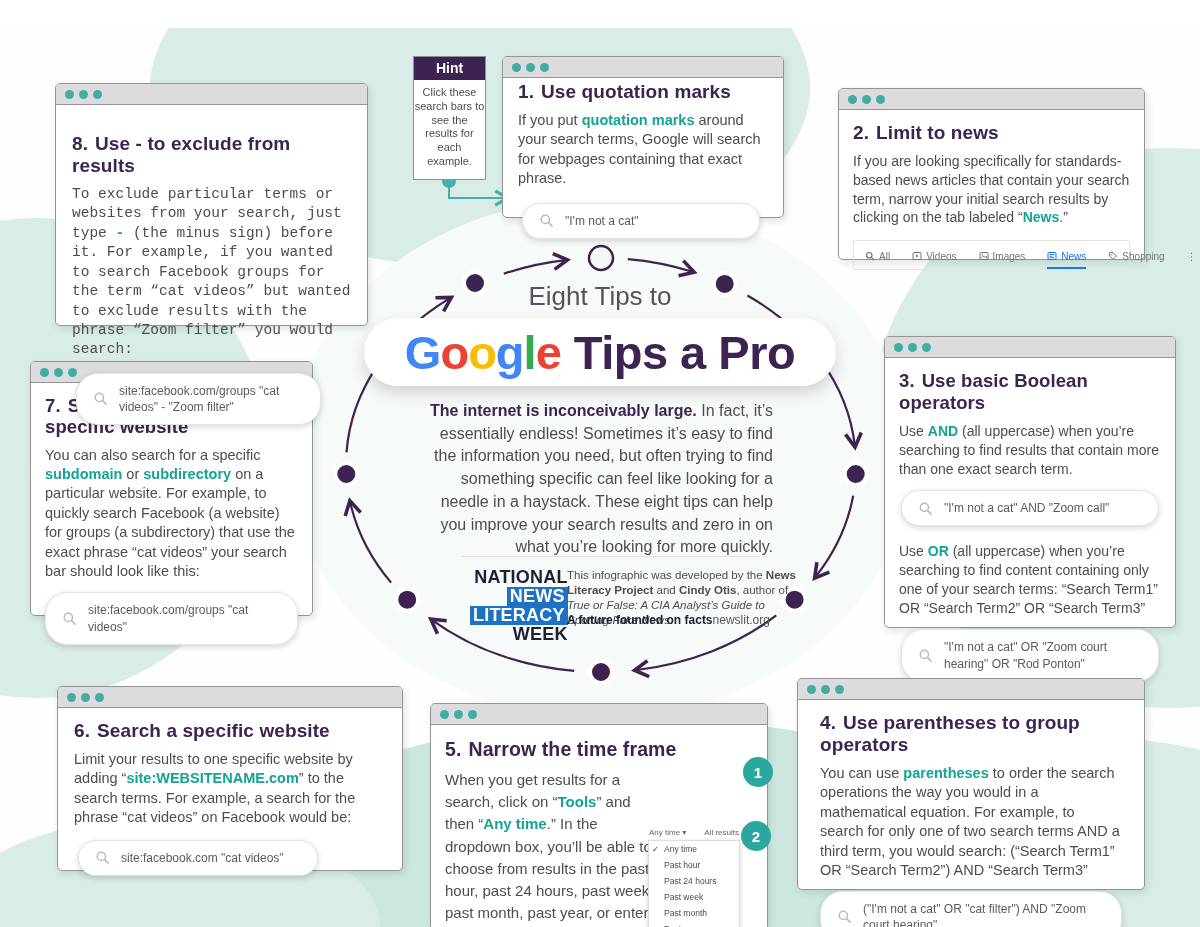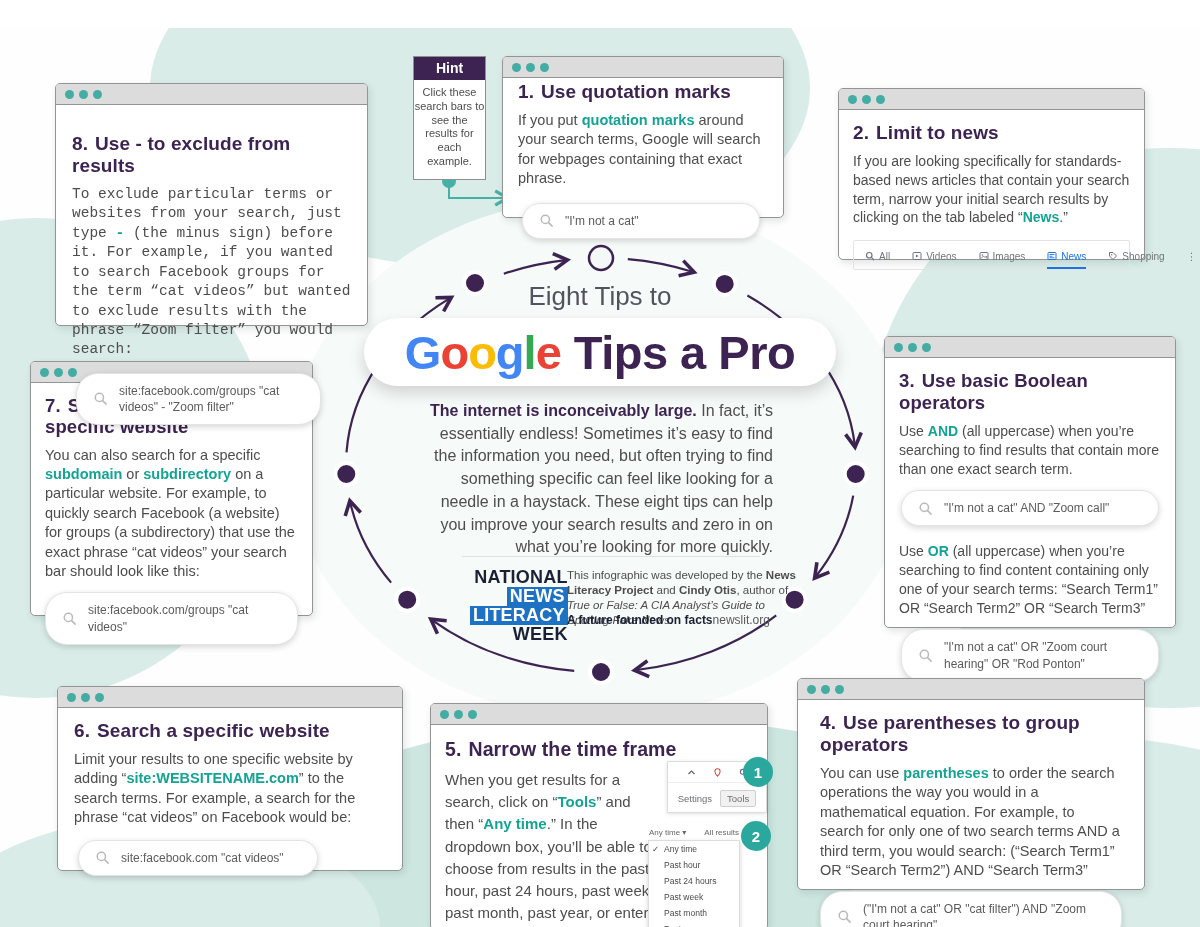--- a/index.html
+++ b/index.html
@@ -286,38 +286,20 @@
   <div class="card" style="left:430px; top:675px; width:338px; height:227px;">
     <div class="titlebar">
       <span class="tb-dot"></span>
         <span class="tb-dot"></span>
         <span class="tb-dot"></span>
     </div>
     <div class="card-inner" style="position:relative; padding:10px 14px; height:calc(100% - 21px);">
       <div class="tip-heading" style="font-size:19.5px;"><span class="num">5.</span><span>Narrow the time frame</span></div>
       <div class="tip-text" style="width:218px; font-size:15px; line-height:1.48;"><span>When you get results for a search, click on “</span><span class="accent">Tools</span><span>” and then “</span><span class="accent">Any time</span><span>.” In the dropdown box, you’ll be able to choose from results in the past hour, past 24 hours, past week, past month, past year, or enter a custom date range.</span></div>
 
-      <div class="mini" id="mini1">
-        <div class="icons-row">
-          <svg width="9" height="9" viewBox="0 0 12 12">
-              <path d="M2 8 L6 4 L10 8" fill="none" stroke="#5f6368" stroke-width="1.6"></path>
-            </svg>
-          <svg width="9" height="9" viewBox="0 0 12 12">
-              <path d="M6 1 C8 1 9.5 2.5 9.5 4.5 C9.5 7 6 11 6 11 C6 11 2.5 7 2.5 4.5 C2.5 2.5 4 1 6 1 Z" fill="none" stroke="#c5554f" stroke-width="1.4"></path>
-            </svg>
-          <svg width="9" height="9" viewBox="0 0 12 12">
-              <circle cx="5" cy="5" r="3.2" fill="none" stroke="#5a6b8c" stroke-width="1.4"></circle>
-              <line x1="7.4" y1="7.4" x2="10.5" y2="10.5" stroke="#5a6b8c" stroke-width="1.4"></line>
-            </svg>
-        </div>
-        <div class="btn-row">
-          <span>Settings</span>
-          <span class="tools-btn">Tools</span>
-        </div>
-      </div>
       <div class="badge" id="badge1">1</div>
 
       <div class="mini" id="mini2">
         <div class="dd-head">
           <span>Any time ▾</span>
           <span>All results</span>
         </div>
         <div class="dd-list">
           <div class="dd-item checked">Any time</div>
           <div class="dd-item">Past hour</div>

